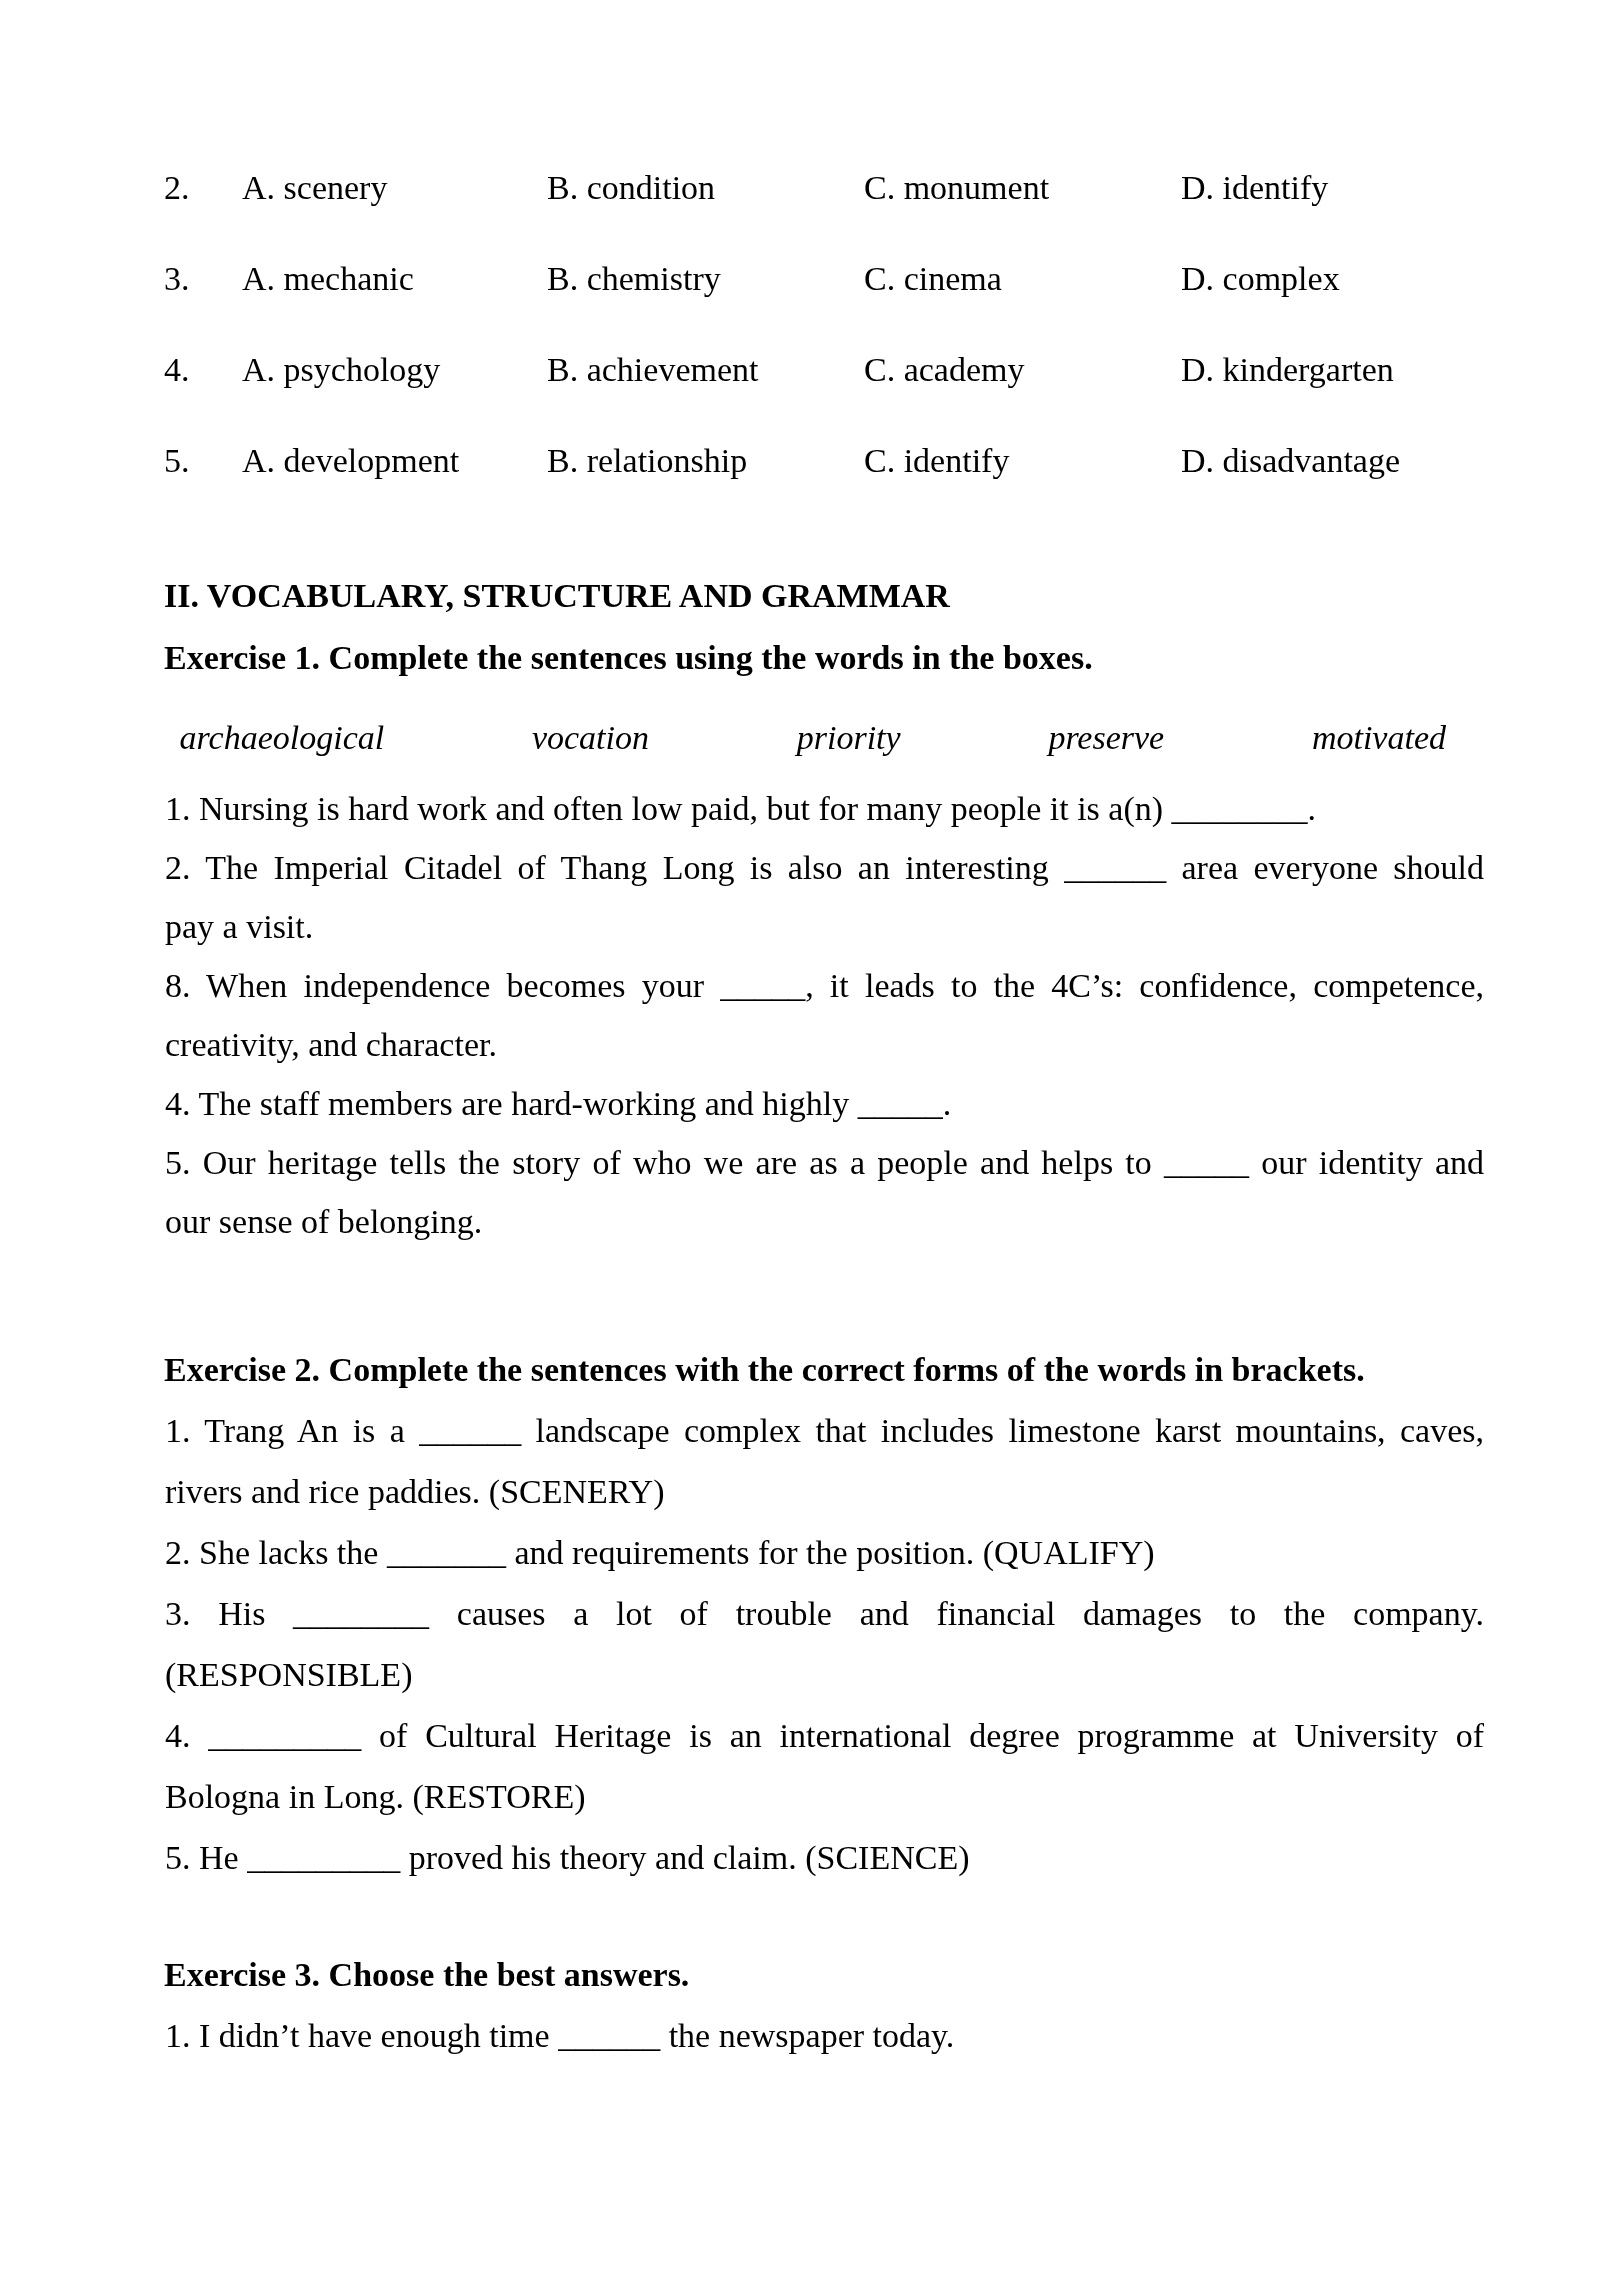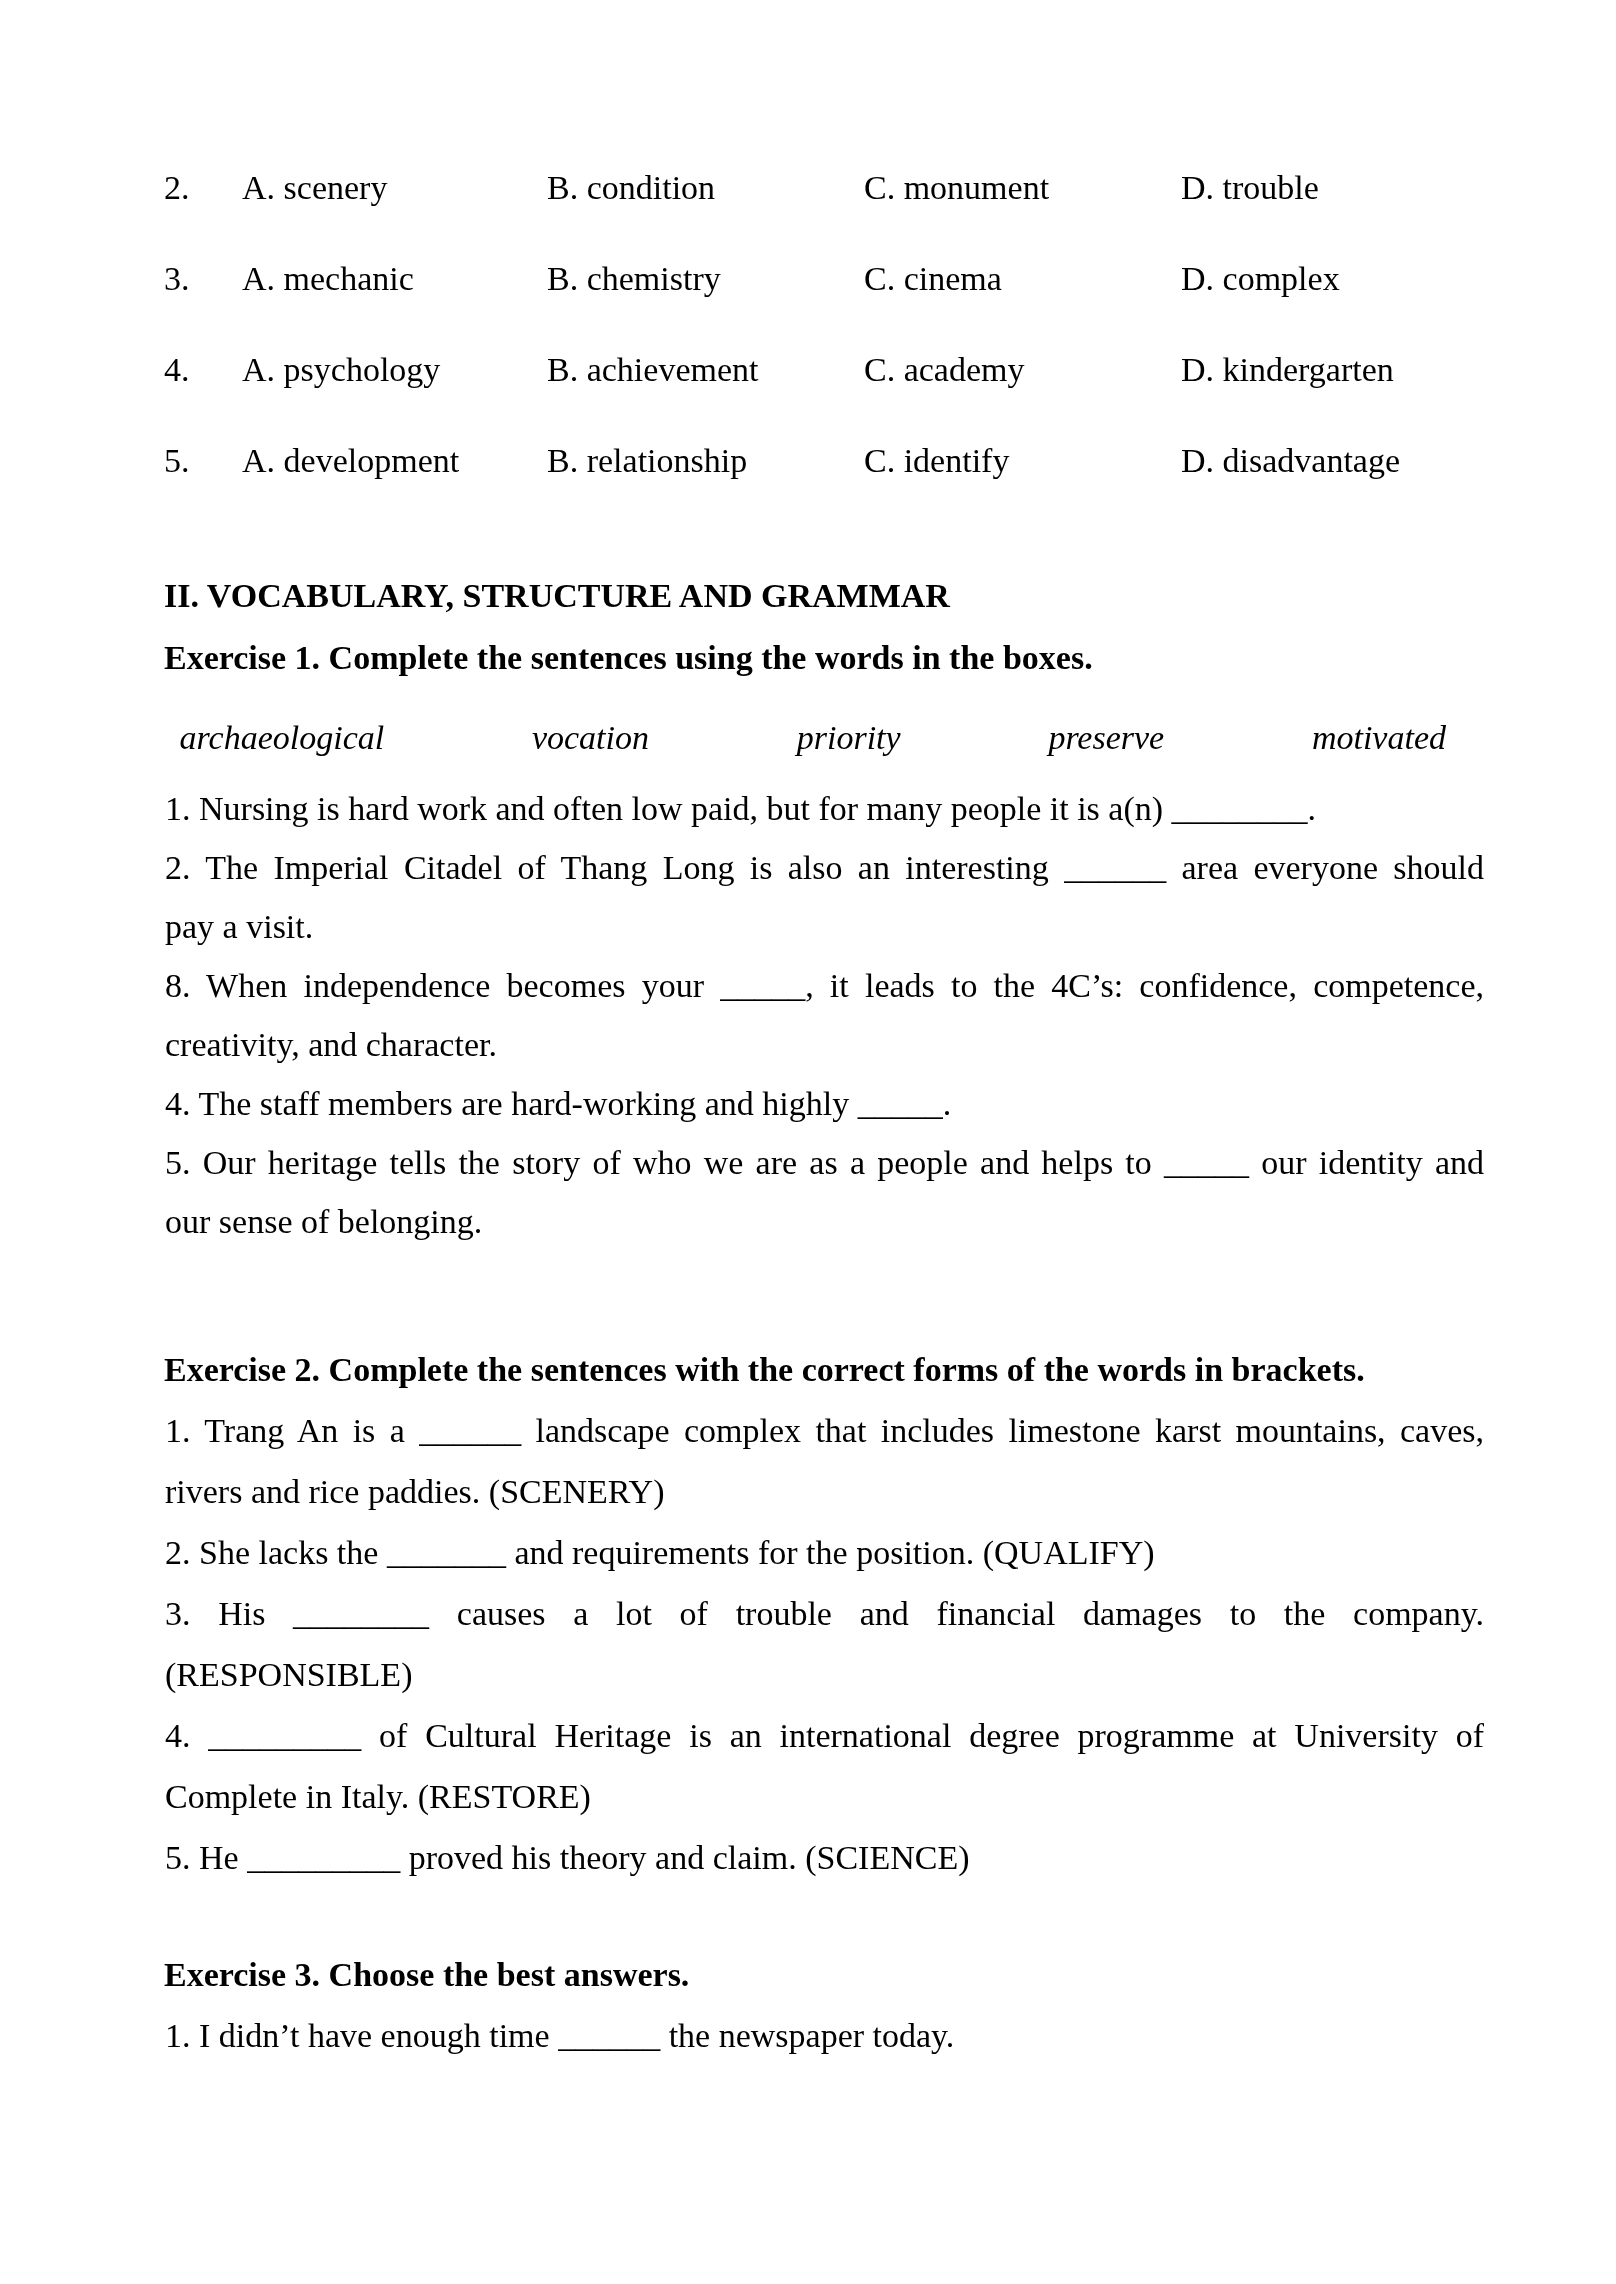--- a/index.html
+++ b/index.html
@@ -62,21 +62,21 @@
 </head>
 <body>
 
 <main class="page">
 
   <div class="mc-row">
     <span>2.</span>
     <span>A. scenery</span>
     <span>B. condition</span>
     <span>C. monument</span>
-    <span>D. trouble</span>
+    <span>D. identify</span>
   </div>
   <div class="mc-row">
     <span>3.</span>
     <span>A. mechanic</span>
     <span>B. chemistry</span>
     <span>C. cinema</span>
     <span>D. complex</span>
   </div>
   <div class="mc-row">
     <span>4.</span>
@@ -118,21 +118,21 @@
 
   <div class="ex-heading" id="ex2-heading">Exercise 2. Complete the sentences with the correct forms of the words in brackets.</div>
 
   <div class="lines" id="ex2-lines">
     <p class="j">1. Trang An is a ______ landscape complex that includes limestone karst mountains, caves,</p>
     <p>rivers and rice paddies. (SCENERY)</p>
     <p>2. She lacks the _______ and requirements for the position. (QUALIFY)</p>
     <p class="j">3. His ________ causes a lot of trouble and financial damages to the company.</p>
     <p>(RESPONSIBLE)</p>
     <p class="j">4. _________ of Cultural Heritage is an international degree programme at University of</p>
-    <p>Complete in Italy. (RESTORE)</p>
+    <p>Bologna in Long. (RESTORE)</p>
     <p>5. He _________ proved his theory and claim. (SCIENCE)</p>
   </div>
 
   <div class="ex-heading" id="ex3-heading">Exercise 3. Choose the best answers.</div>
 
   <div class="lines" id="ex3-lines">
     <p>1. I didn’t have enough time ______ the newspaper today.</p>
   </div>
 
 </main>

